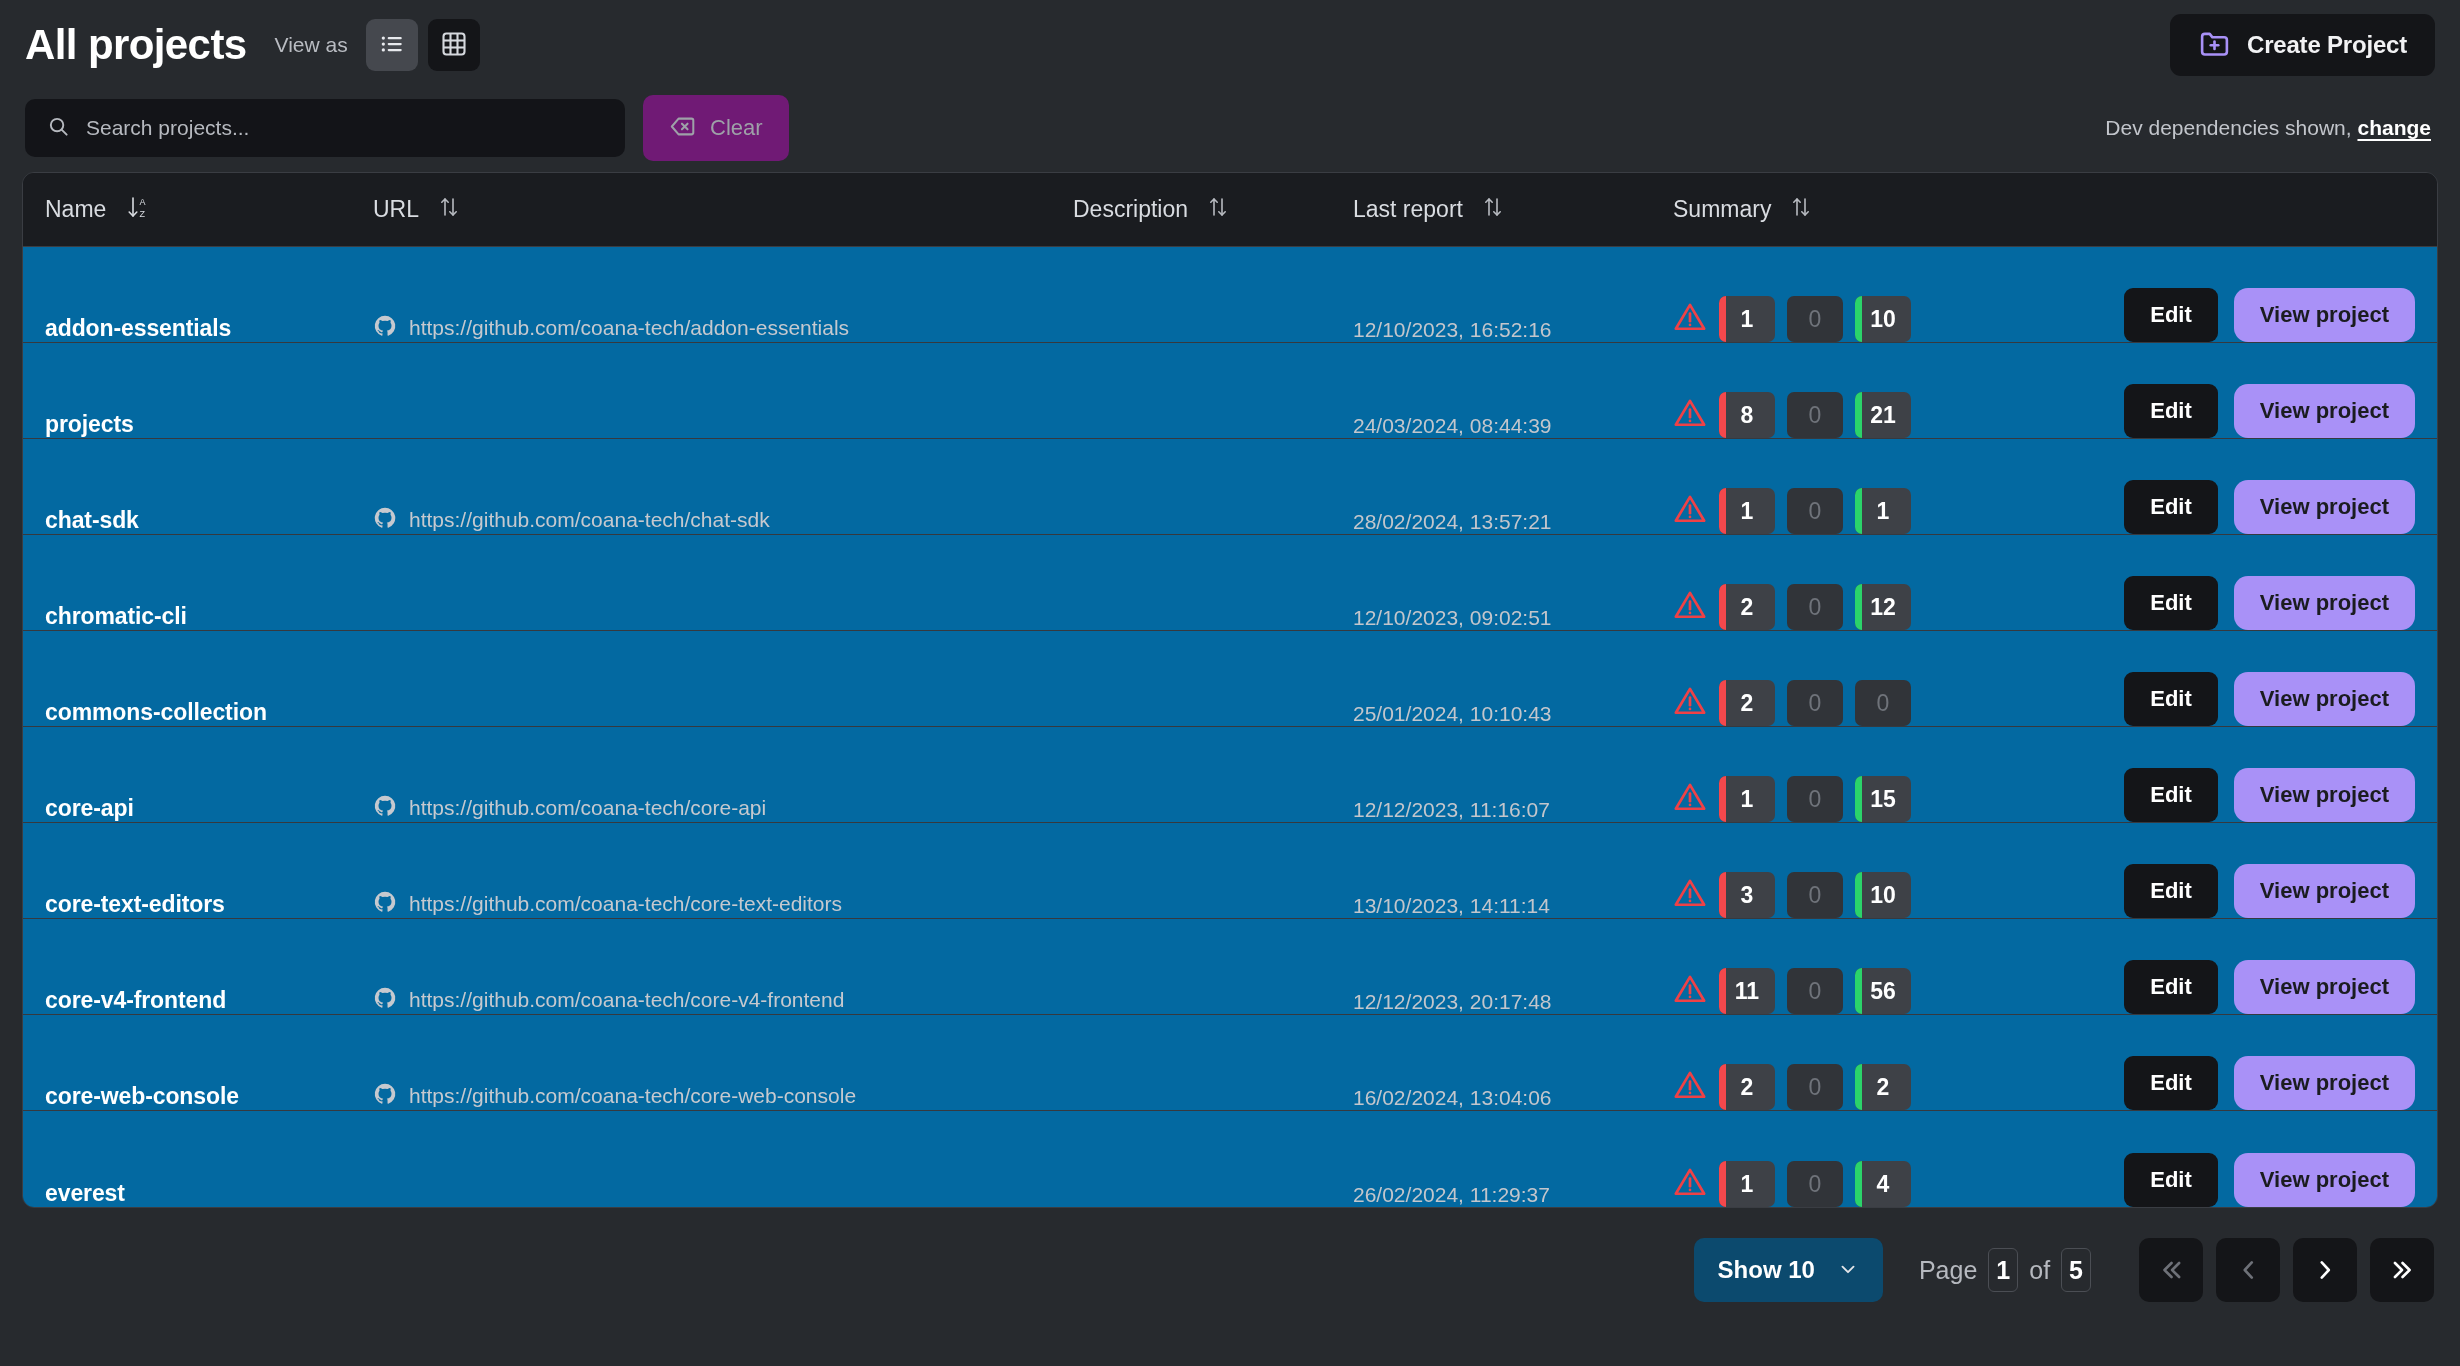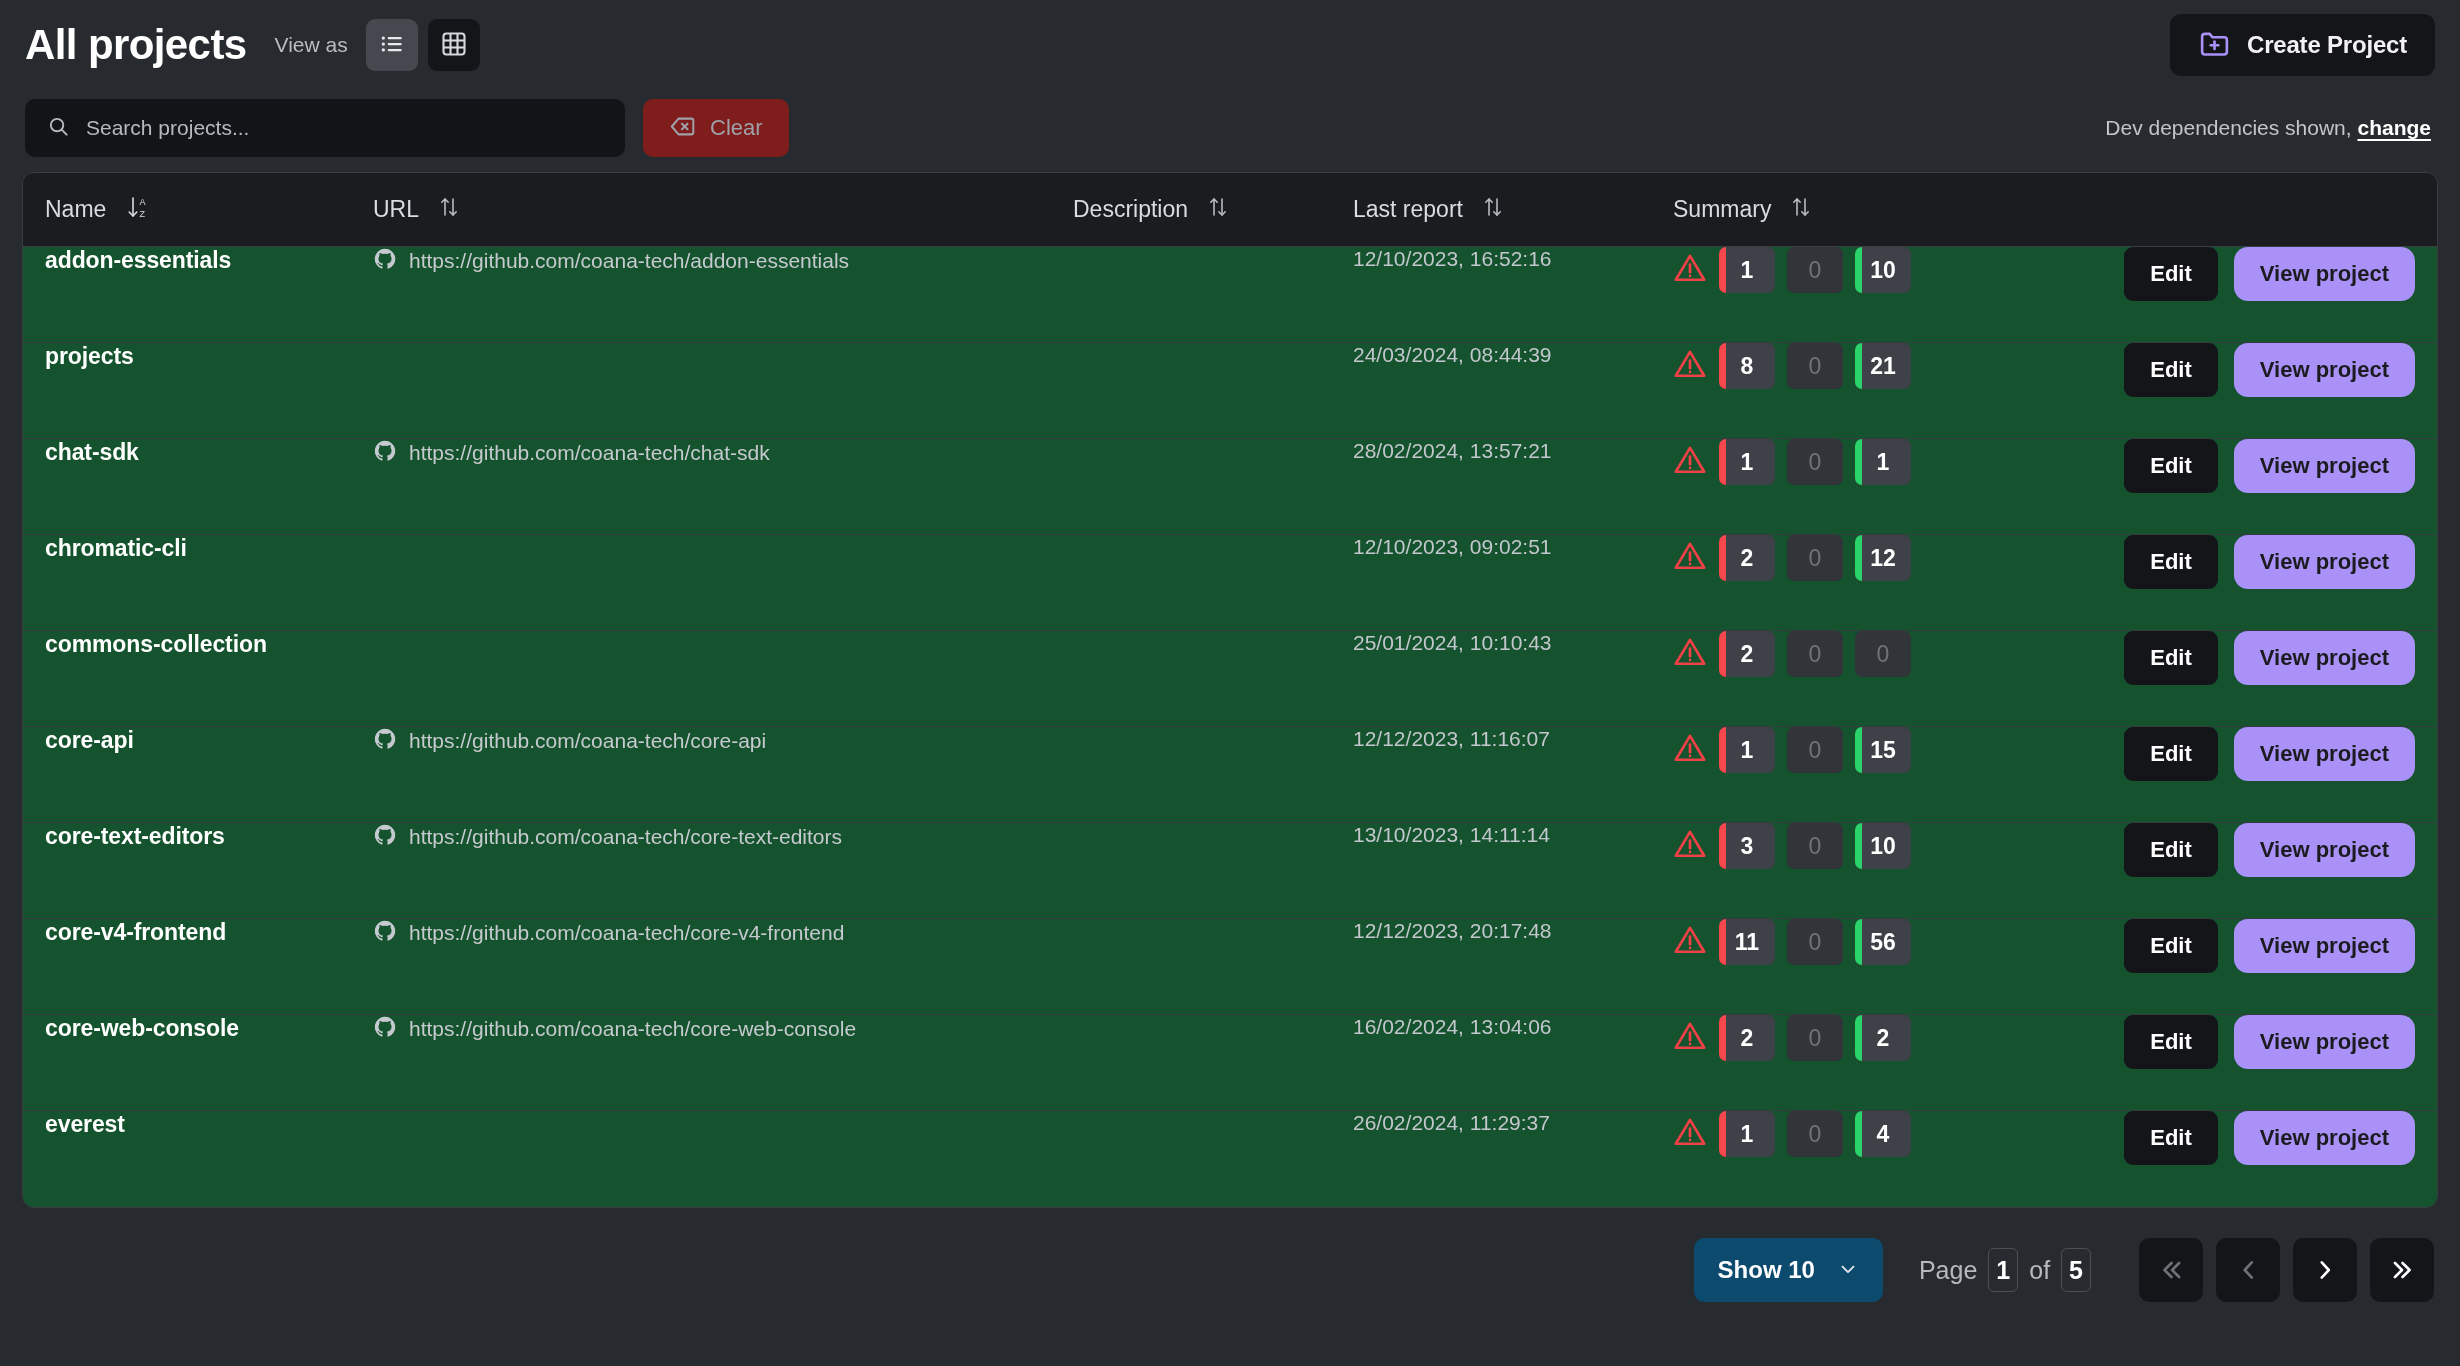--- a/index.html
+++ b/index.html
@@ -89,22 +89,22 @@
   .search-input {
     background: transparent; border: none; outline: none;
     font-family: "Liberation Sans", sans-serif;
     font-size: 21px; color: #c9ccd2;
     width: 100%;
   }
   .search-input::placeholder { color: #b6b9bf; }
 
   .clear-btn {
     margin-left: 18px;
-    height: 58px;
-    background: #7f1d1d;
+    height: 66px;
+    background: #701a75;
     border: none; border-radius: 10px;
     display: flex; align-items: center; gap: 14px;
     padding: 0 26px;
     cursor: pointer;
   }
   .clear-btn .label { font-size: 22px; color: #9ea1a8; font-weight: 400; }
 
   .dev-note {
     font-size: 21px;
     color: #c2c5cb;
@@ -144,24 +144,24 @@
 
   .c-name  { width: 350px; padding-left: 22px; }
   .c-url   { width: 700px; }
   .c-desc  { width: 280px; }
   .c-date  { width: 320px; }
   .c-sum   { width: 420px; }
   .c-act   { flex: 1; display: flex; justify-content: flex-end; padding-right: 22px; }
 
   .row {
     display: flex;
-    align-items: flex-start;
+    align-items: flex-end;
     height: 96px;
     border-bottom: 1px solid #36393f;
-    background: #14532d;
+    background: #0369a1;
   }
   .row:last-child { border-bottom: none; }
 
   .proj-name {
     font-size: 23px; font-weight: 700; color: #ffffff;
     letter-spacing: -0.1px;
   }
   .url-cell { display: flex; align-items: center; gap: 12px; }
   .url-text { font-size: 21px; color: #c6c9cf; font-weight: 400; }
   .date-text { font-size: 21px; color: #c3c6cc; font-weight: 400; }

